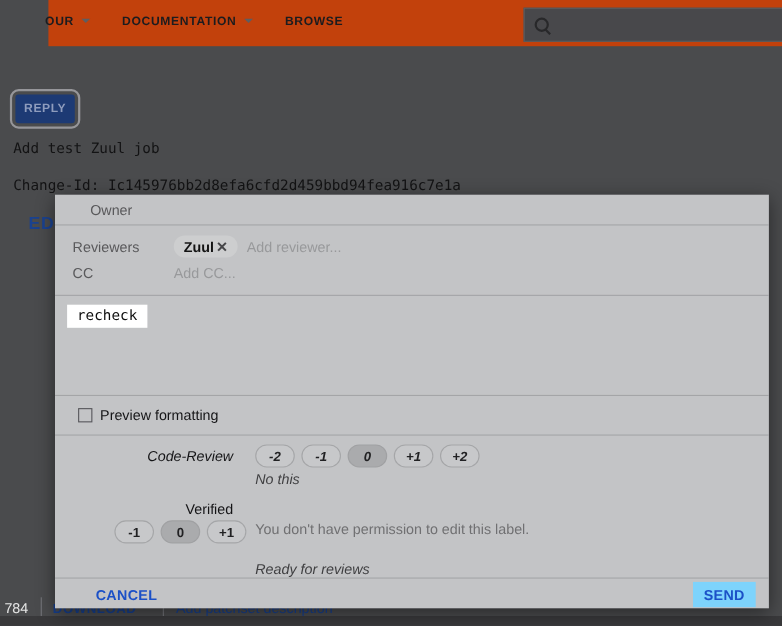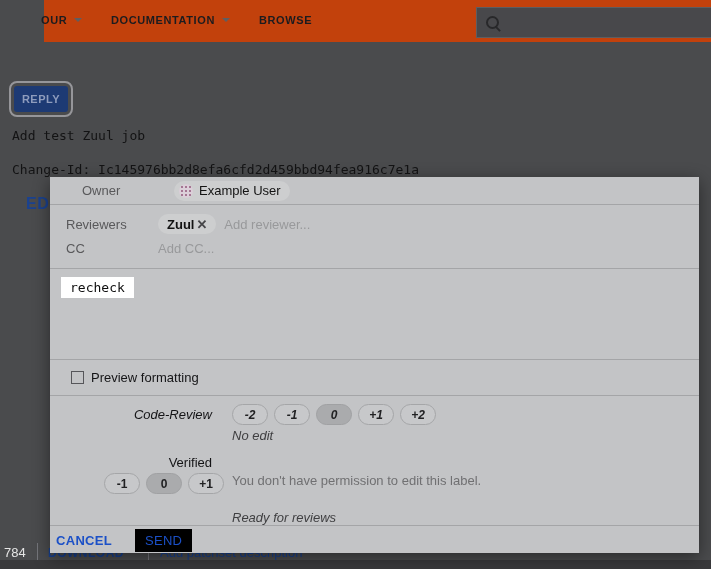--- a/index.html
+++ b/index.html
@@ -88,25 +88,25 @@
         font-size:12px;font-weight:700;color:#212123;display:inline-flex;align-items:center;
         justify-content:center;box-sizing:border-box;cursor:pointer;padding:0 6px;}
   .pill.selected{background:#aaabad;border-color:#a0a1a3;}
   .score-status{font-size:13px;font-style:italic;color:#3f3f41;padding-left:182px;margin-top:3px;}
   .perm-msg{font-size:13px;color:#707072;padding-left:10px;margin-top:36px;}
   .row-cr{margin-top:0;font-style:italic;}
   .row-verified{margin-top:11px;height:16px;}
   .row-workflow{margin-top:3px;}
   .status-ready{margin-top:16px;}
 
-  .sec-footer{height:28px;flex:none;display:flex;align-items:center;justify-content:flex-start;
-              gap:1px;padding-right:12px;}
+  .sec-footer{height:28px;flex:none;display:flex;align-items:center;justify-content:space-between;
+              gap:19px;padding-right:12px;padding-left:31px;}
   .cancel-btn{font-size:13px;font-weight:700;color:#1b50c7;letter-spacing:.3px;cursor:pointer;
               background:none;border:none;font-family:"Liberation Sans",sans-serif;}
-  .send-btn{background:#000000;border:none;color:#1b50c7;font-size:13px;font-weight:400;
+  .send-btn{background:#7dd3fc;border:none;color:#1b50c7;font-size:13px;font-weight:700;
             letter-spacing:.3px;padding:4px 10px;cursor:pointer;
             font-family:"Liberation Sans",sans-serif;margin-left:16px;}
 </style>
 </head>
 <body>
 
 <div class="screen">
 
   <div class="topbar">
     <div class="menu-item menu-your"><span>OUR</span><span class="caret"></span></div>
@@ -129,24 +129,20 @@
     <span class="download-link">DOWNLOAD</span>
     <span class="vdiv vdiv-2"></span>
     <span class="addps-link">Add patchset description</span>
   </div>
   <div class="bottomstrip"></div>
 
   <div class="dialog">
 
     <div class="sec-owner">
       <span class="people-label">Owner</span>
-      <span class="chip">
-        <span class="avatar"></span>
-        <span class="name">Example User</span>
-      </span>
     </div>
 
     <div class="hdiv"></div>
 
     <div class="sec-people">
       <div class="people-row">
         <span class="people-label">Reviewers</span>
         <span class="chip">
           <span class="rname">Zuul</span>
           <span class="chip-x">✕</span>
@@ -179,21 +175,21 @@
       <div class="score-row row-cr">
         <span class="score-label">Code-Review</span>
         <span class="score-content">
           <span class="pill">-2</span>
           <span class="pill">-1</span>
           <span class="pill selected">0</span>
           <span class="pill">+1</span>
           <span class="pill">+2</span>
         </span>
       </div>
-      <div class="score-status">No edit</div>
+      <div class="score-status">No this</div>
 
       <div class="score-row row-verified">
         <span class="score-label">Verified</span>
         <span class="perm-msg">You don't have permission to edit this label.</span>
       </div>
 
       <div class="score-row row-workflow">
         <span class="score-content indent">
           <span class="pill">-1</span>
           <span class="pill selected">0</span>

